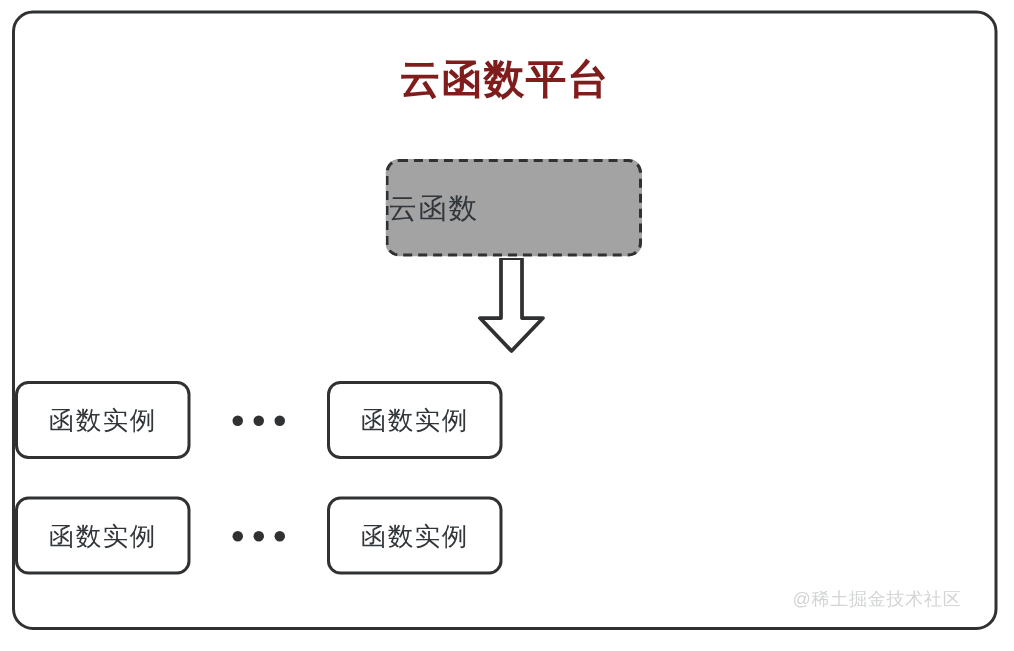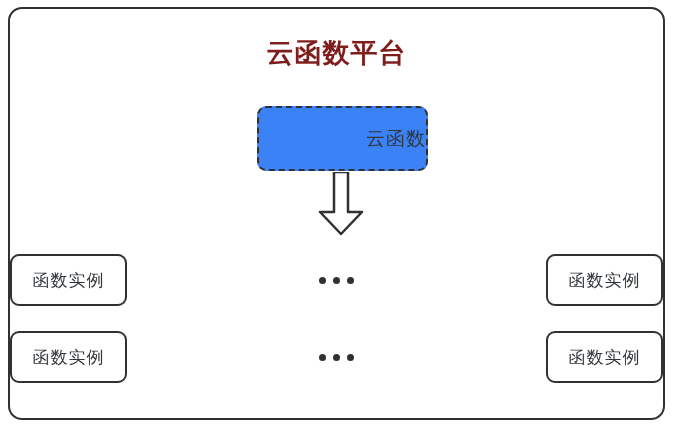--- a/index.html
+++ b/index.html
@@ -52,24 +52,24 @@
   
   .cloud-function-box {
     position: absolute;
     left: 247px;
     top: 97px;
     width: 171px;
     height: 65px;
     box-sizing: border-box;
     border: 2.5px dashed #2f3133;
     border-radius: 9px;
-    background: #3b82f6;
+    background: #a3a3a3;
     display: flex;
     align-items: center;
-    justify-content: flex-end;
+    justify-content: flex-start;
   }
   .cloud-function-label {
     font-size: 19px;
     color: #31363b;
     letter-spacing: 1px;
     white-space: nowrap;
   }
 
   
   .down-arrow {
@@ -81,21 +81,21 @@
   }
 
   
   .instance-row {
     position: absolute;
     left: 0;
     width: 100%;
     height: 52px;
     display: flex;
     align-items: center;
-    justify-content: space-between;
+    justify-content: flex-start;
   }
   .instance-row.row-1 { top: 245px; }
   .instance-row.row-2 { top: 322px; }
 
   .instance-box {
     box-sizing: border-box;
     width: 117px;
     height: 52px;
     border: 2.5px solid #2f3133;
     border-radius: 9px;
@@ -174,15 +174,16 @@
       <div class="ellipsis-gap">
         <span class="ellipsis-dot"></span>
         <span class="ellipsis-dot"></span>
         <span class="ellipsis-dot"></span>
       </div>
       <div class="instance-box">
         <span class="instance-label">函数实例</span>
       </div>
     </div>
 
+    <div class="watermark">@稀土掘金技术社区</div>
 
   </div>
 </div>
 
 </body></html>

